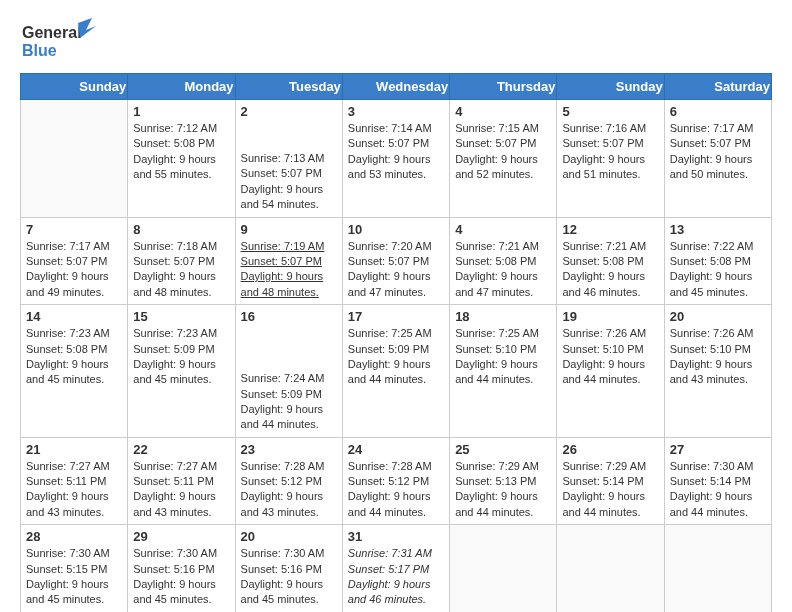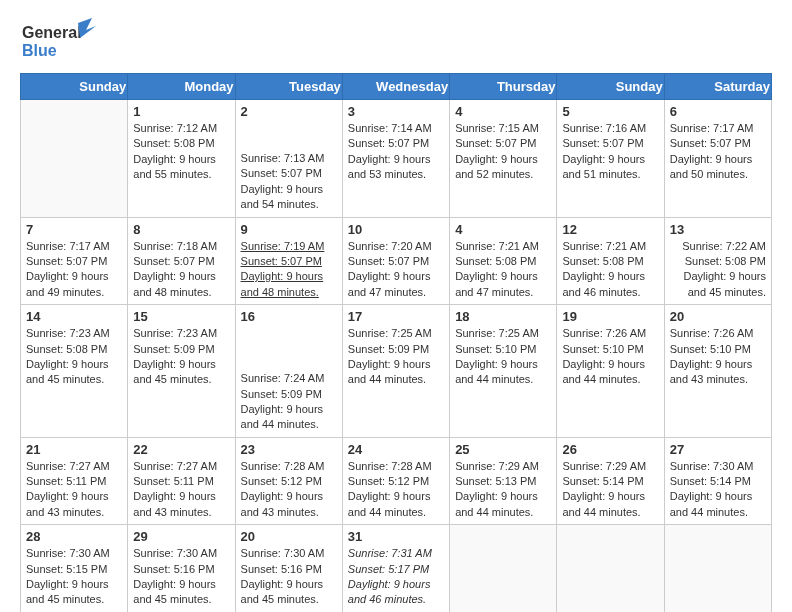--- a/index.html
+++ b/index.html
@@ -196,21 +196,21 @@
           </td>
           <td>
             <span class="day-num">12</span>
             <div class="day-info" style="white-space: pre-wrap;">Sunrise: 7:21 AM
 Sunset: 5:08 PM
 Daylight: 9 hours
 and 46 minutes.</div>
           </td>
           <td>
             <span class="day-num">13</span>
-            <div class="day-info" style="white-space: pre-wrap; text-align: right;">Sunrise: 7:22 AM
+            <div class="day-info" style="white-space: pre-wrap;">Sunrise: 7:22 AM
 Sunset: 5:08 PM
 Daylight: 9 hours
 and 45 minutes.</div>
           </td>
         </tr>
         <tr>
           <td>
             <span class="day-num">14</span>
             <div class="day-info" style="white-space: pre-wrap;">Sunrise: 7:23 AM
 Sunset: 5:08 PM

